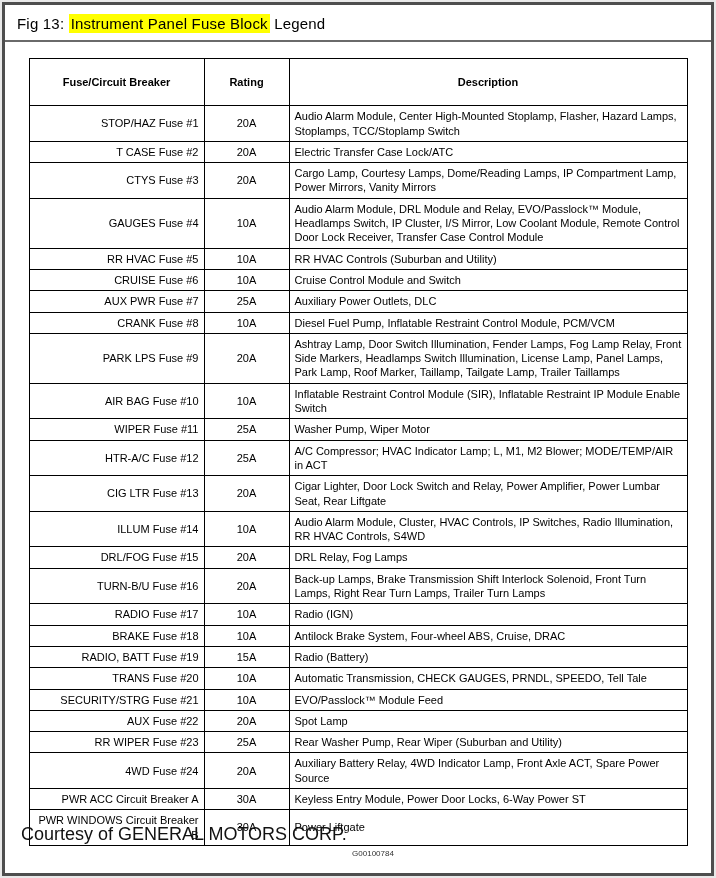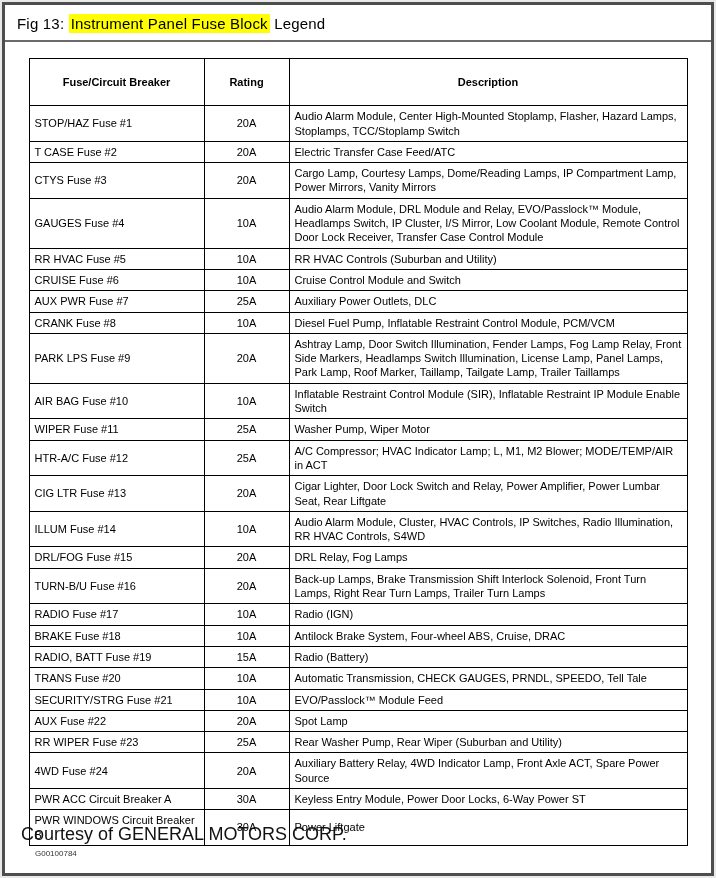--- a/index.html
+++ b/index.html
@@ -41,27 +41,28 @@
     font-size: 11px;
     line-height: 1.3;
     padding: 3px 5px;
     vertical-align: middle;
   }
   table.fuse-table th {
     font-weight: bold;
     text-align: center;
     padding: 16px 5px;
   }
-  .col-fuse   { width: 175px; text-align: left; }
+  .col-fuse   { width: 175px; text-align: right; }
   .col-rating { width: 85px;  text-align: center; }
   .col-desc   { width: 398px; text-align: left; }
   .img-code {
     font-size: 8px;
     color: #333;
     margin: 3px 0 0 30px;
+    text-align: center;
   }
   .footer {
     position: absolute;
     left: 16px;
     right: 0;
     bottom: 28px;
     font-size: 18px;
     color: #111;
   }
 </style>
@@ -84,21 +85,21 @@
     </thead>
     <tbody>
         <tr>
           <td class="col-fuse">STOP/HAZ Fuse #1</td>
           <td class="col-rating">20A</td>
           <td class="col-desc">Audio Alarm Module, Center High-Mounted Stoplamp, Flasher, Hazard Lamps, Stoplamps, TCC/Stoplamp Switch</td>
         </tr>
         <tr>
           <td class="col-fuse">T CASE Fuse #2</td>
           <td class="col-rating">20A</td>
-          <td class="col-desc">Electric Transfer Case Feed/ATC</td>
+          <td class="col-desc">Electric Transfer Case Lock/ATC</td>
         </tr>
         <tr>
           <td class="col-fuse">CTYS Fuse #3</td>
           <td class="col-rating">20A</td>
           <td class="col-desc">Cargo Lamp, Courtesy Lamps, Dome/Reading Lamps, IP Compartment Lamp, Power Mirrors, Vanity Mirrors</td>
         </tr>
         <tr>
           <td class="col-fuse">GAUGES Fuse #4</td>
           <td class="col-rating">10A</td>
           <td class="col-desc">Audio Alarm Module, DRL Module and Relay, EVO/Passlock™ Module, Headlamps Switch, IP Cluster, I/S Mirror, Low Coolant Module, Remote Control Door Lock Receiver, Transfer Case Control Module</td>

